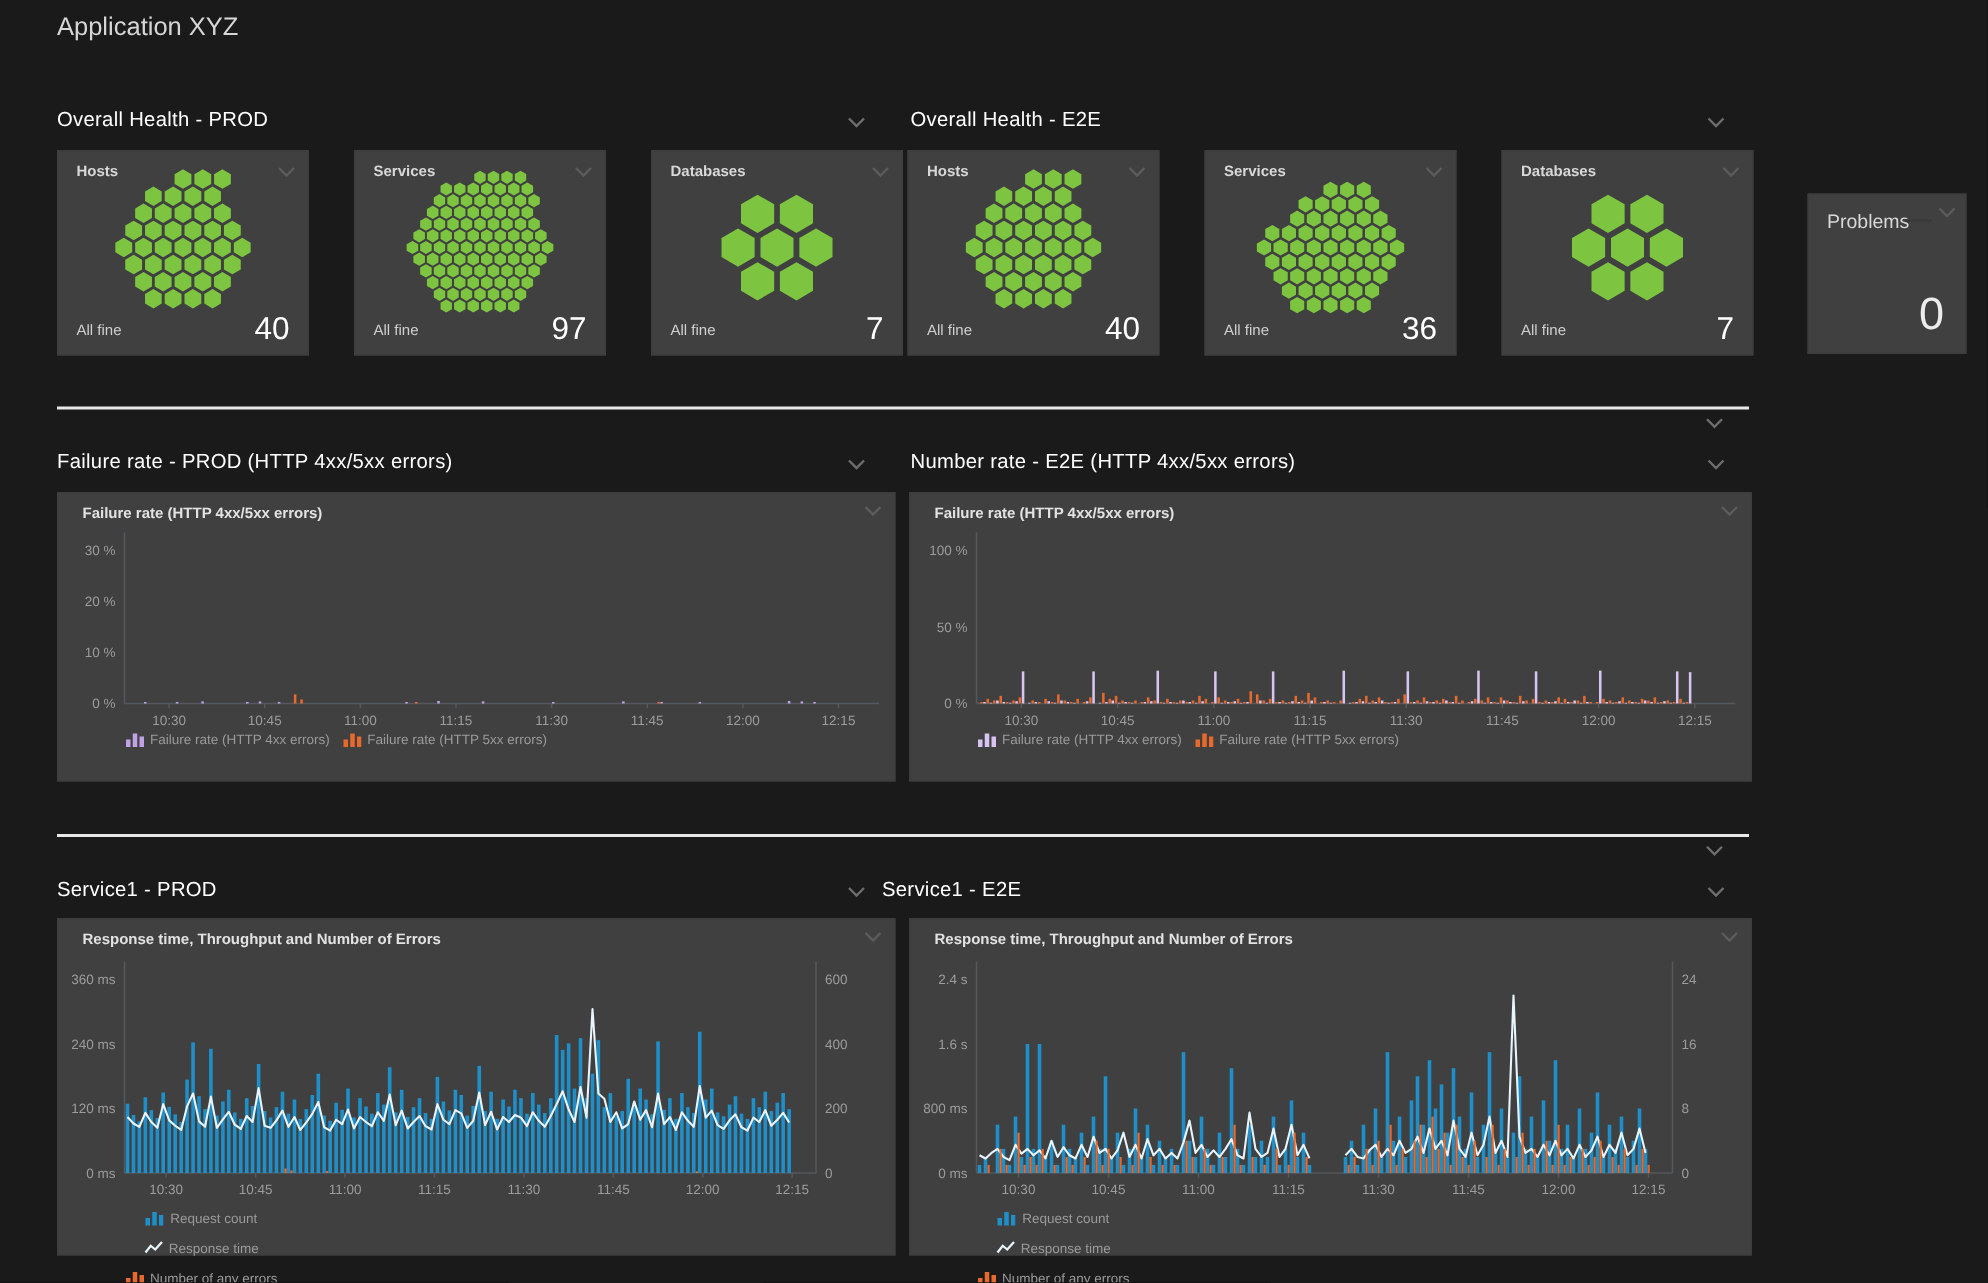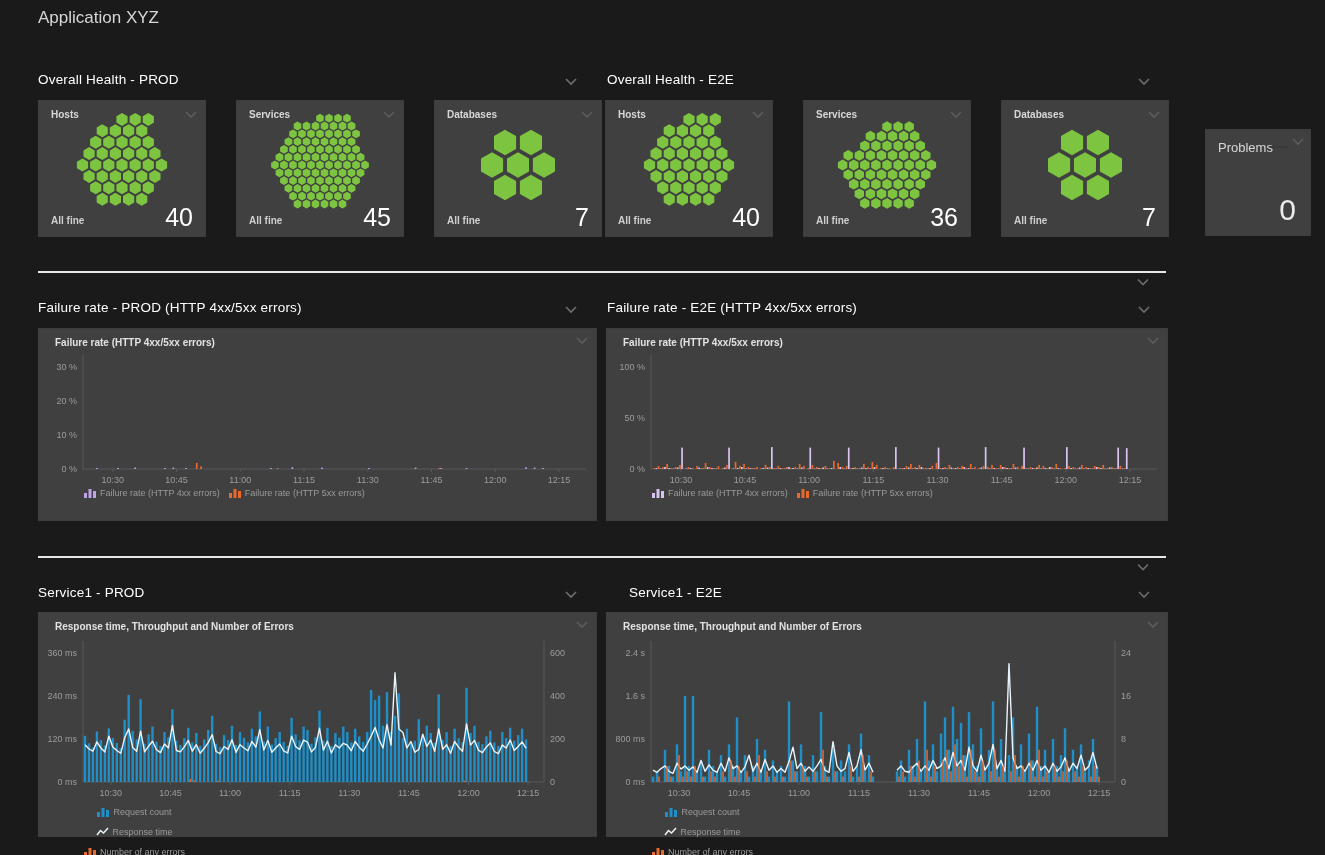--- a/index.html
+++ b/index.html
@@ -6,22 +6,22 @@
   #page{position:relative;width:1325px;height:855px;background:#1a1a1a;overflow:hidden;
         font-family:"Liberation Sans",sans-serif;color:#ddd;}
   .abs{position:absolute;text-align:center;}
   #app-title{left:38px;top:8px;font-size:17px;color:#d6d6d6;font-weight:400;}
   .sec-header{font-size:13.5px;font-weight:400;color:#ffffff;letter-spacing:.2px;}
   .tile{position:absolute;background:#404040;border:1px solid #3d3d3d;box-sizing:border-box;}
   .chev{position:absolute;cursor:pointer;}
   .divider{position:absolute;height:2px;background:#e8e8e8;}
   
   .ht-title{position:absolute;left:12px;top:8px;font-size:10px;font-weight:700;color:#d8d8d8;}
-  .ht-status{position:absolute;left:12px;bottom:10px;font-size:10px;font-weight:700;color:#cfcfcf;margin-top:40px;}
-  .ht-count{position:absolute;right:12px;bottom:4px;font-size:25px;color:#ffffff;}
+  .ht-status{position:absolute;left:12px;bottom:10px;font-size:10px;font-weight:400;color:#cfcfcf;margin-top:40px;}
+  .ht-count{position:absolute;right:12px;bottom:4px;font-size:21px;color:#ffffff;}
   .hexsvg{position:absolute;left:0;top:0;}
   
   .p-title{position:absolute;left:12px;top:10px;font-size:13px;font-weight:400;color:#d8d8d8;}
   .p-dash{position:absolute;left:64px;top:16px;width:18px;height:2px;background:#3a3a3a;}
   .p-count{position:absolute;right:14px;bottom:8px;font-size:30px;font-weight:300;color:#ececec;}
   
   .ct-title{position:absolute;left:16px;top:8px;font-size:10px;font-weight:700;color:#e2e2e2;z-index:2;}
   .chart-svg{position:absolute;left:0;top:0;}
   .legend{position:absolute;left:44px;display:flex;gap:8px;align-items:center;
           font-size:9px;color:#9a9a9a;z-index:2;}
@@ -194,21 +194,21 @@
           <polygon points="73.3,27.2 69.5,29.4 65.7,27.2 65.7,22.8 69.5,20.6 73.3,22.8" fill="#7dc540"></polygon>
           <polygon points="82.3,27.2 78.5,29.4 74.7,27.2 74.7,22.8 78.5,20.6 82.3,22.8" fill="#7dc540"></polygon>
           <polygon points="86.8,19.4 83.0,21.6 79.2,19.4 79.2,15.0 83.0,12.8 86.8,15.0" fill="#7dc540"></polygon>
           <polygon points="95.8,19.4 92.0,21.6 88.2,19.4 88.2,15.0 92.0,12.8 95.8,15.0" fill="#7dc540"></polygon>
           <polygon points="104.8,19.4 101.0,21.6 97.2,19.4 97.2,15.0 101.0,12.8 104.8,15.0" fill="#7dc540"></polygon>
           <polygon points="113.8,19.4 110.0,21.6 106.2,19.4 106.2,15.0 110.0,12.8 113.8,15.0" fill="#7dc540"></polygon>
           <polygon points="118.4,27.2 114.5,29.4 110.7,27.2 110.7,22.8 114.5,20.6 118.4,22.8" fill="#7dc540"></polygon>
           <polygon points="122.9,35.0 119.0,37.2 115.2,35.0 115.2,30.6 119.0,28.4 122.9,30.6" fill="#7dc540"></polygon>
         </svg>
         <div class="ht-status">All fine</div>
-        <div class="ht-count">45</div>
+        <div class="ht-count">97</div>
       </div>
       <div class="tile" style="left: 434px; top: 100px; width: 168px; height: 137px;">
         <div class="ht-title">Databases</div>
         <svg width="16" height="12" viewBox="0 0 16 12" class="chev" style="right:6px;top:8px;">
           <path d="M3 3 L8 8 L13 3" fill="none" stroke="#5c5c5c" stroke-width="1.6"></path>
         </svg>
         <svg width="166" height="135" class="hexsvg">
           <polygon points="94.0,70.4 83.0,76.8 72.0,70.4 72.0,57.6 83.0,51.3 94.0,57.6" fill="#7dc540"></polygon>
           <polygon points="107.0,47.9 96.0,54.3 84.9,47.9 84.9,35.1 96.0,28.8 107.0,35.1" fill="#7dc540"></polygon>
           <polygon points="120.0,70.4 109.0,76.8 97.9,70.4 97.9,57.6 109.0,51.3 120.0,57.6" fill="#7dc540"></polygon>
@@ -367,21 +367,21 @@
 
   <div class="divider" style="left:38px;top:271px;width:1128px;"></div>
   <svg class="chev" style="left:1134px;top:276px;" width="18" height="13" viewBox="0 0 18 13">
       <path d="M4 3.5 L9 8.5 L14 3.5" fill="none" stroke="#6e6e6e" stroke-width="1.6"></path>
     </svg>
 
   <div class="abs sec-header" style="left:38px;top:300px;">Failure rate - PROD (HTTP 4xx/5xx errors)</div>
   <svg class="chev" style="left:563px;top:304px;" width="16" height="12" viewBox="0 0 16 12">
       <path d="M3 3 L8 8 L13 3" fill="none" stroke="#6e6e6e" stroke-width="1.6"></path>
     </svg>
-  <div class="abs sec-header" style="left:607px;top:300px;">Failure rate - E2E (HTTP 4xx/5xx errors)</div>
+  <div class="abs sec-header" style="left:607px;top:300px;">Number rate - E2E (HTTP 4xx/5xx errors)</div>
   <svg class="chev" style="left:1136px;top:304px;" width="16" height="12" viewBox="0 0 16 12">
       <path d="M3 3 L8 8 L13 3" fill="none" stroke="#6e6e6e" stroke-width="1.6"></path>
     </svg>
 
   <div class="tile chart-tile failure" style="left:38px;top:328px;width:559px;height:193px;">
     <div class="ct-title">Failure rate (HTTP 4xx/5xx errors)</div>
     <svg class="chev" style="right:6px;top:6px;" width="16" height="12" viewBox="0 0 16 12">
         <path d="M3 3 L8 8 L13 3" fill="none" stroke="#5c5c5c" stroke-width="1.6"></path>
       </svg>
     <div class="legend">
@@ -705,21 +705,21 @@
 
   <div class="divider" style="left:38px;top:556px;width:1128px;"></div>
   <svg class="chev" style="left:1134px;top:561px;" width="18" height="13" viewBox="0 0 18 13">
       <path d="M4 3.5 L9 8.5 L14 3.5" fill="none" stroke="#6e6e6e" stroke-width="1.6"></path>
     </svg>
 
   <div class="abs sec-header" style="left:38px;top:585px;">Service1 - PROD</div>
   <svg class="chev" style="left:563px;top:589px;" width="16" height="12" viewBox="0 0 16 12">
       <path d="M3 3 L8 8 L13 3" fill="none" stroke="#6e6e6e" stroke-width="1.6"></path>
     </svg>
-  <div class="abs sec-header" style="left:629px;top:585px;">Service1 - E2E</div>
+  <div class="abs sec-header" style="left:588px;top:585px;">Service1 - E2E</div>
   <svg class="chev" style="left:1136px;top:589px;" width="16" height="12" viewBox="0 0 16 12">
       <path d="M3 3 L8 8 L13 3" fill="none" stroke="#6e6e6e" stroke-width="1.6"></path>
     </svg>
 
   <div class="tile chart-tile service" style="left:38px;top:612px;width:559px;height:225px;">
     <div class="ct-title">Response time, Throughput and Number of Errors</div>
     <svg class="chev" style="right:6px;top:6px;" width="16" height="12" viewBox="0 0 16 12">
         <path d="M3 3 L8 8 L13 3" fill="none" stroke="#5c5c5c" stroke-width="1.6"></path>
       </svg>
     <div class="legend">

